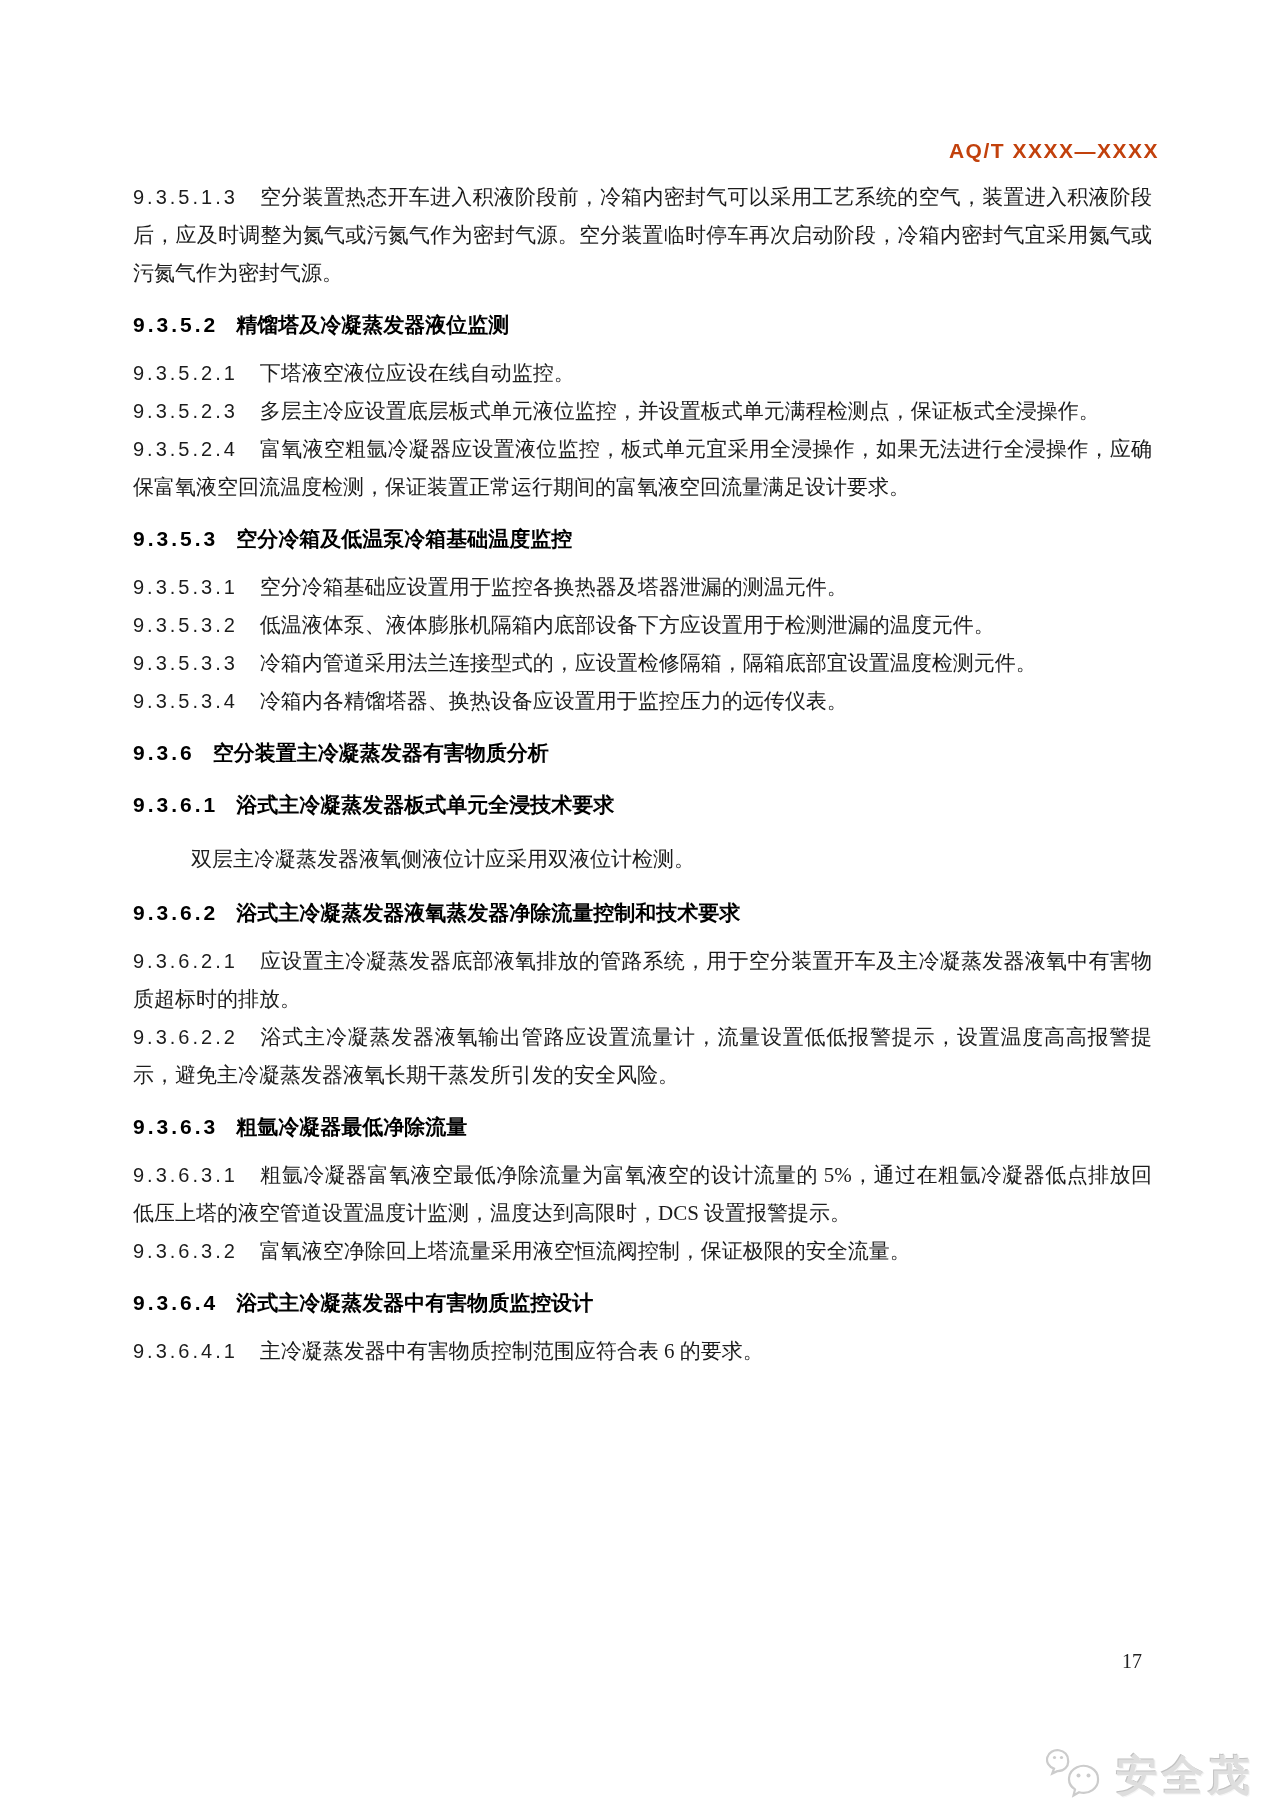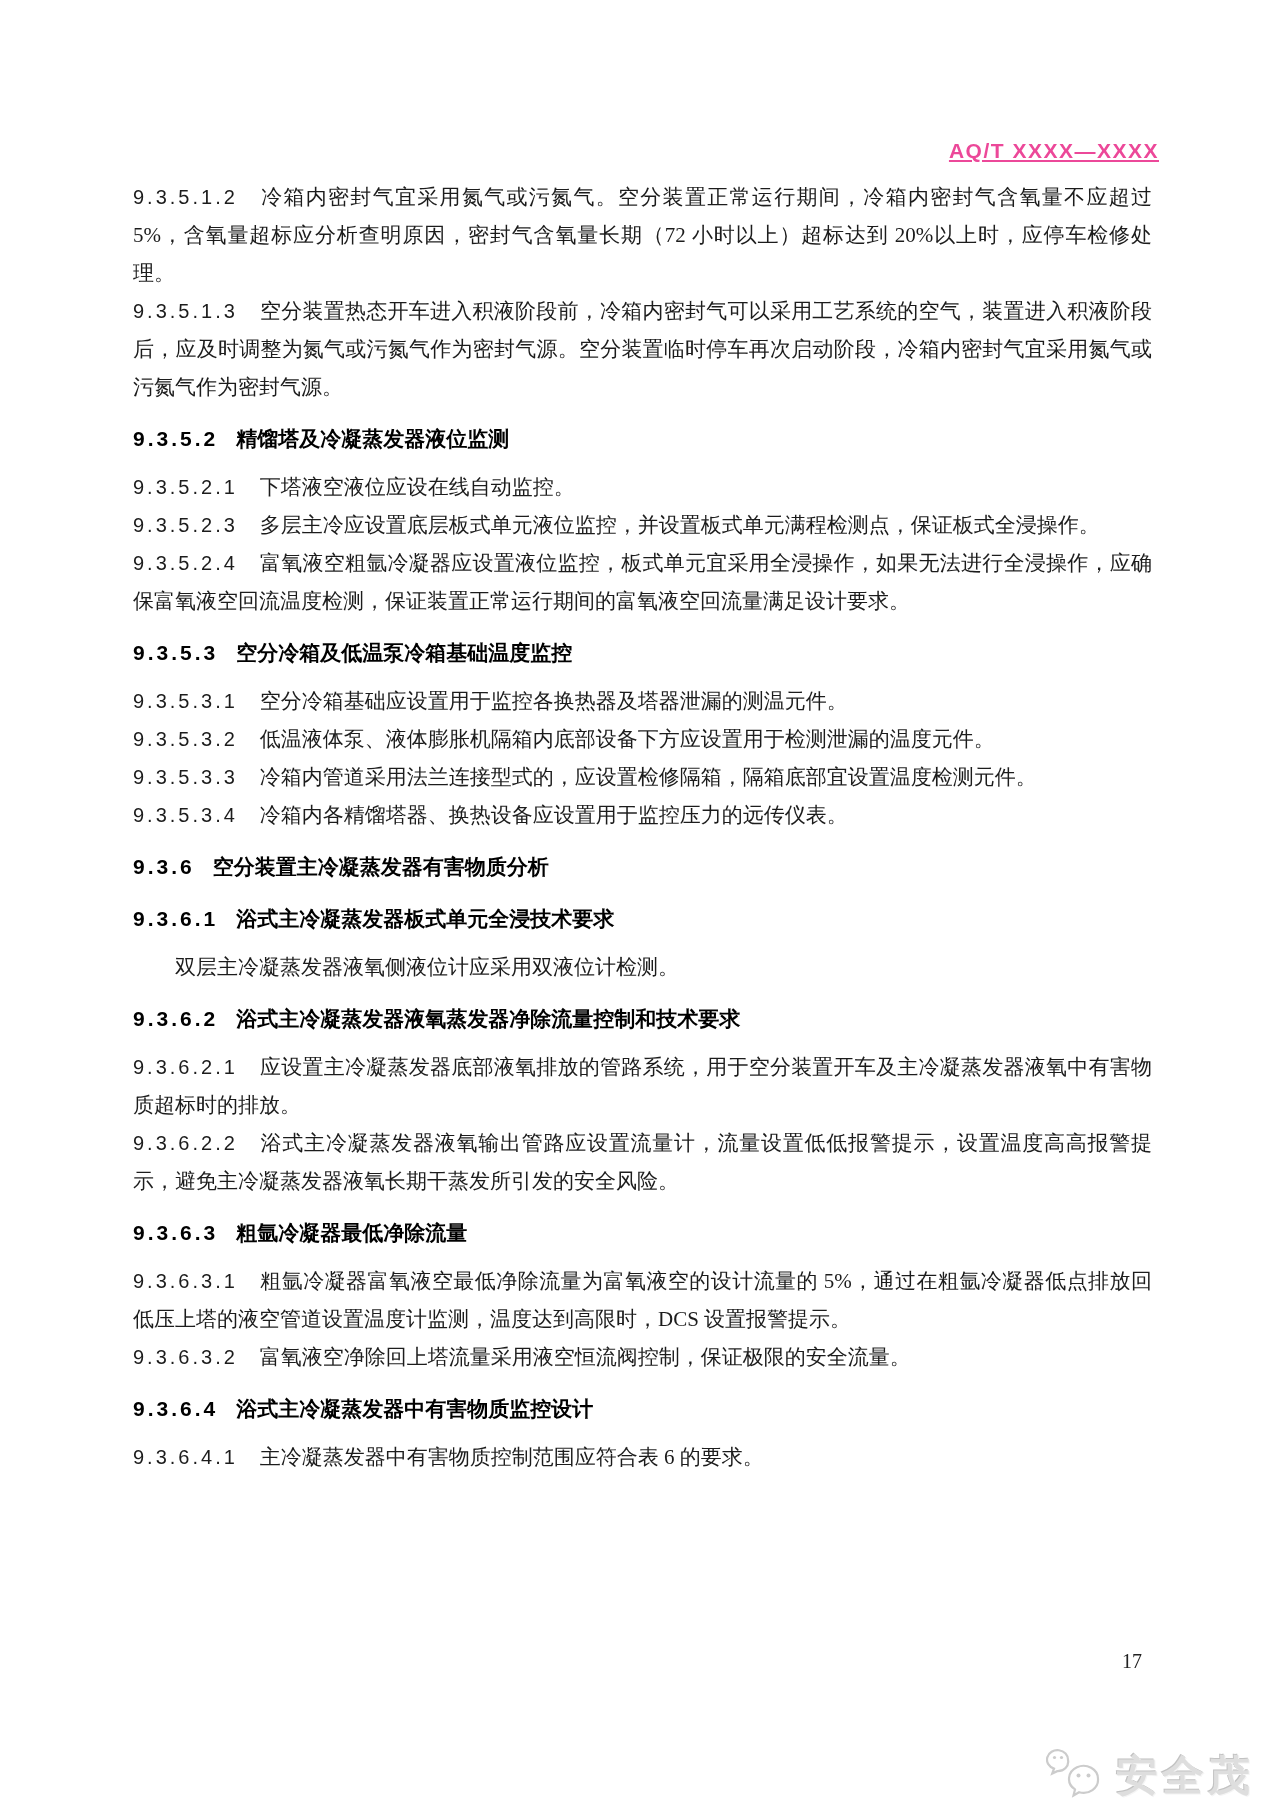--- a/index.html
+++ b/index.html
@@ -13,22 +13,21 @@
     color:#1c1c1c;
   }
   .running-header{
     position:absolute;
     top:139px;
     right:121px;
     font-family:"Liberation Sans", sans-serif;
     font-size:21px;
     font-weight:600;
     letter-spacing:1.5px;
-    color:#ec4899;
-    text-decoration:underline;
+    color:#c2410c;
   }
   .content{
     position:absolute;
     left:133px;
     top:178px;
     width:1019px;
   }
   p.clause{
     margin:0;
     font-size:21px;
@@ -37,21 +36,21 @@
     text-align-last:left;
   }
   p.clause .num{
     font-family:"Liberation Sans", sans-serif;
     font-size:20px;
     letter-spacing:3px;
     margin-right:22px;
     white-space:nowrap;
   }
   p.plain{
-    margin:0;
+    margin:16px;
     font-size:21px;
     line-height:38px;
     text-indent:42px;
     text-align:justify;
     text-align-last:left;
   }
   .heading{
     margin:14px 0 10px 0;
     font-family:"Liberation Sans", sans-serif;
     font-size:21px;
@@ -93,21 +92,20 @@
 </style>
 </head>
 <body>
 
 <div class="page">
 
   <div class="running-header">AQ/T XXXX—XXXX</div>
 
   <div class="content">
 
-    <p class="clause"><span class="num">9.3.5.1.2</span><span>冷箱内密封气宜采用氮气或污氮气。空分装置正常运行期间，冷箱内密封气含氧量不应超过 5%，含氧量超标应分析查明原因，密封气含氧量长期（72 小时以上）超标达到 20%以上时，应停车检修处理。</span></p>
 
     <p class="clause"><span class="num">9.3.5.1.3</span><span>空分装置热态开车进入积液阶段前，冷箱内密封气可以采用工艺系统的空气，装置进入积液阶段后，应及时调整为氮气或污氮气作为密封气源。空分装置临时停车再次启动阶段，冷箱内密封气宜采用氮气或污氮气作为密封气源。</span></p>
 
 
     <div class="heading"><span class="num">9.3.5.2</span><span>精馏塔及冷凝蒸发器液位监测</span></div>
 
     <p class="clause"><span class="num">9.3.5.2.1</span><span>下塔液空液位应设在线自动监控。</span></p>
 
 
     <p class="clause"><span class="num">9.3.5.2.3</span><span>多层主冷应设置底层板式单元液位监控，并设置板式单元满程检测点，保证板式全浸操作。</span></p>

